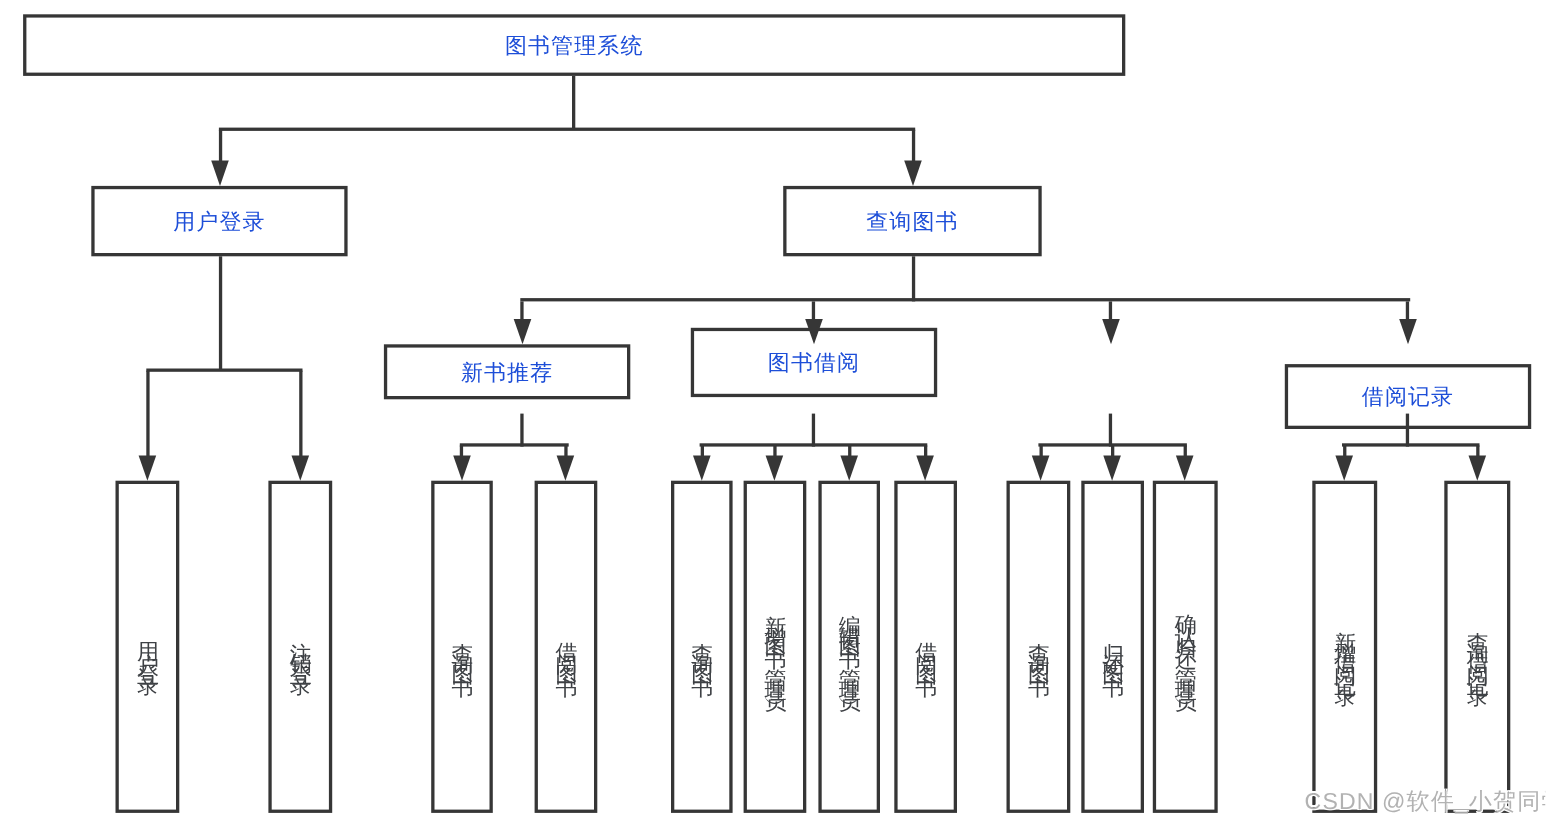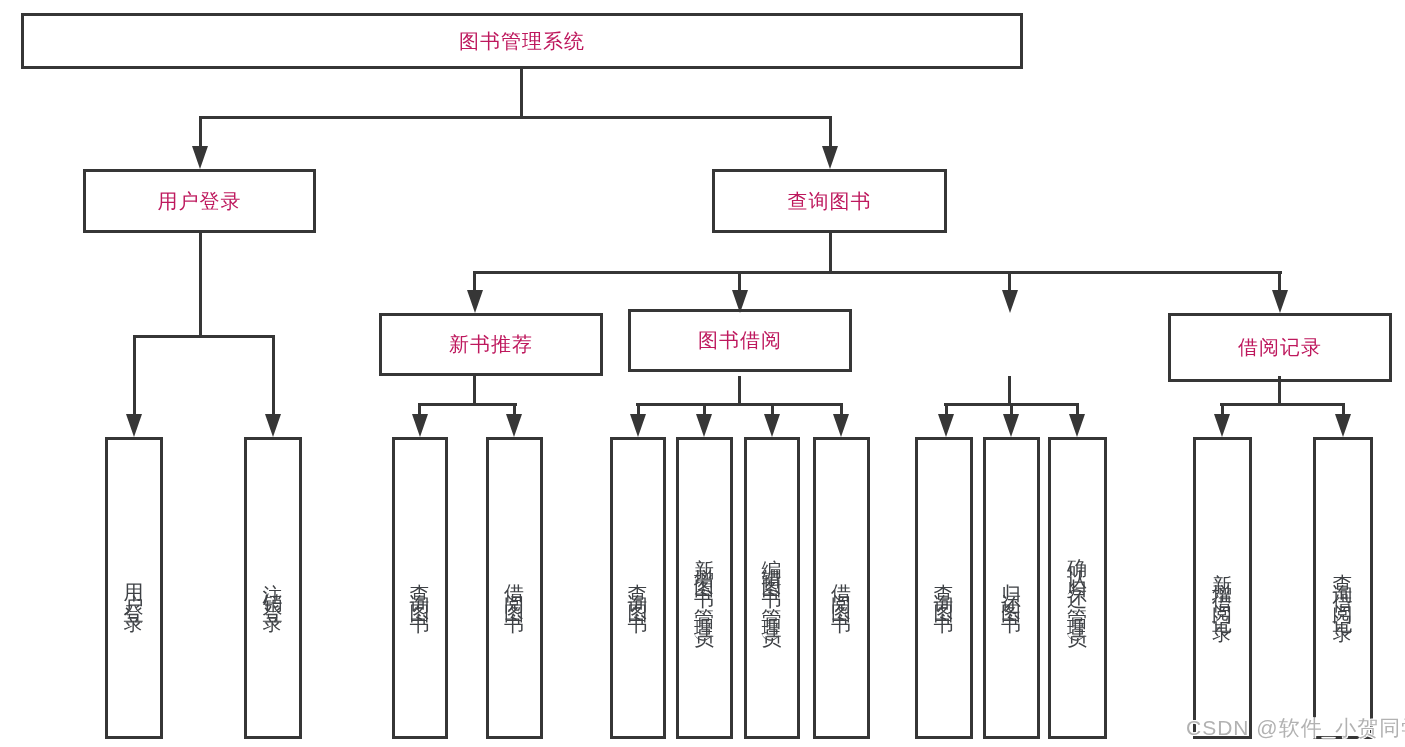--- a/index.html
+++ b/index.html
@@ -1,20 +1,20 @@
 <!DOCTYPE html>
 <html><head>
 <meta charset="utf-8">
 <style>
   html,body{margin:0;padding:0;background:#fff;}
   body{font-family:"Liberation Sans","DejaVu Sans",sans-serif;}
   .canvas{position:relative;width:1405px;height:747px;background:#ffffff;overflow:hidden;}
   .n{position:absolute;box-sizing:border-box;border:3px solid #363636;background:#fff;
      display:flex;align-items:center;justify-content:center;
-     font-size:20px;color:#be185d;letter-spacing:1px;}
+     font-size:20px;color:#1d4ed8;letter-spacing:1px;}
   .lf{position:absolute;box-sizing:border-box;border:3px solid #363636;background:#fff;
      writing-mode:vertical-rl;display:flex;align-items:center;justify-content:center;
      font-size:20px;color:#3e4145;letter-spacing:10px;line-height:1;}
   .v{position:absolute;width:3px;background:#363636;}
   .h{position:absolute;height:3px;background:#363636;}
   .a{position:absolute;width:0;height:0;border-left:8px solid transparent;
      border-right:8px solid transparent;border-top:23px solid #363636;}
   .wm{position:absolute;left:1186px;top:714px;font-size:21px;color:#b2b2b2;z-index:10;
      white-space:nowrap;letter-spacing:1px;
      text-shadow:-1px -1px 0 #fff,1px -1px 0 #fff,-1px 1px 0 #fff,1px 1px 0 #fff;}
@@ -22,23 +22,23 @@
 </head>
 <body>
 
 <div class="canvas">
 
   <div class="n" style="left:21px;top:13px;width:1002px;height:56px">图书管理系统</div>
 
   <div class="n" style="left:83px;top:169px;width:233px;height:64px">用户登录</div>
   <div class="n" style="left:712px;top:169px;width:235px;height:64px">查询图书</div>
 
-  <div class="n" style="left:379px;top:313px;width:224px;height:63px">新书推荐</div>
-  <div class="n" style="left:628px;top:309px;width:224px;height:63px">图书借阅</div>
-  <div class="n" style="left:1168px;top:313px;width:224px;height:69px">借阅记录</div>
+  <div class="n" style="left:349px;top:313px;width:224px;height:50px">新书推荐</div>
+  <div class="n" style="left:628px;top:298px;width:224px;height:63px">图书借阅</div>
+  <div class="n" style="left:1168px;top:331px;width:224px;height:59px">借阅记录</div>
 
   <div class="lf" style="left:105px;top:437px;width:58px;height:302px">用户登录</div>
   <div class="lf" style="left:244px;top:437px;width:58px;height:302px">注销登录</div>
 
   <div class="lf" style="left:392px;top:437px;width:56px;height:302px">查询图书</div>
   <div class="lf" style="left:486px;top:437px;width:57px;height:302px">借阅图书</div>
 
   <div class="lf" style="left:610px;top:437px;width:56px;height:302px">查询图书</div>
   <div class="lf" style="left:676px;top:437px;width:57px;height:302px">新增图书（管理员）</div>
   <div class="lf" style="left:744px;top:437px;width:56px;height:302px">编辑图书（管理员）</div>

